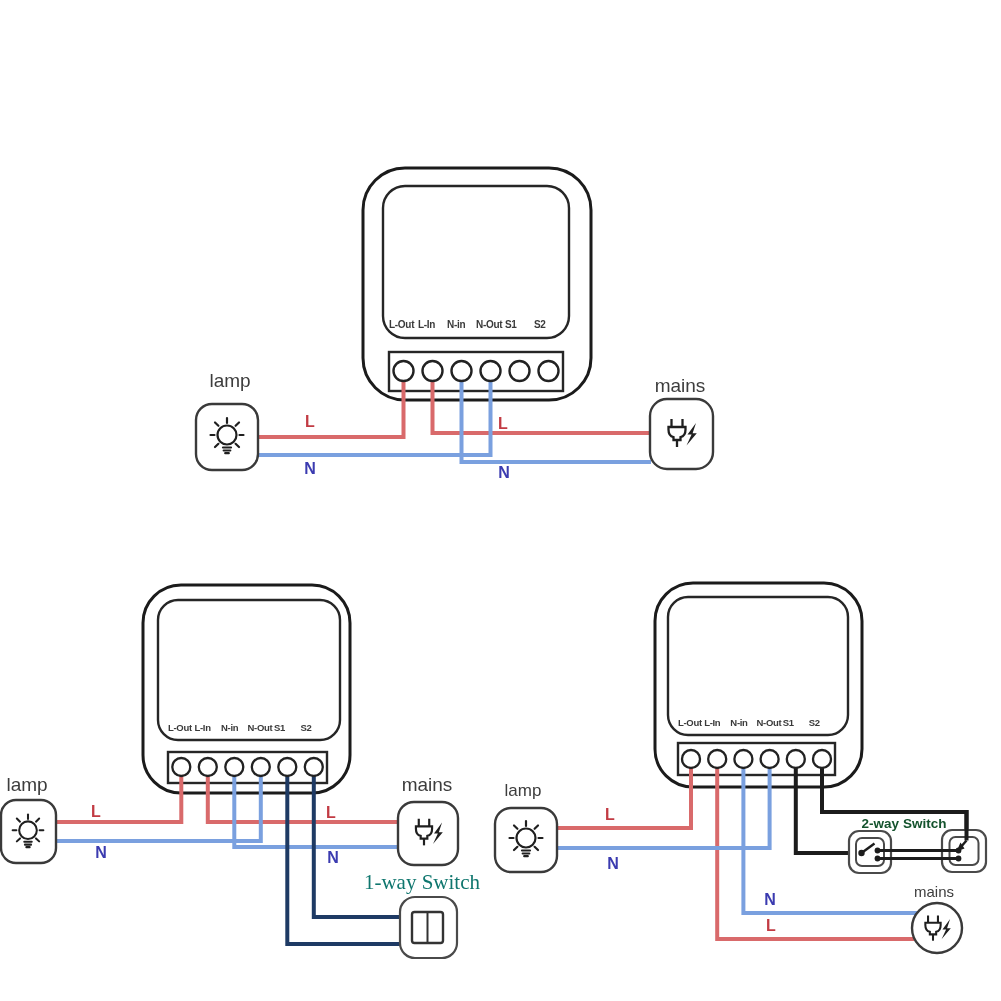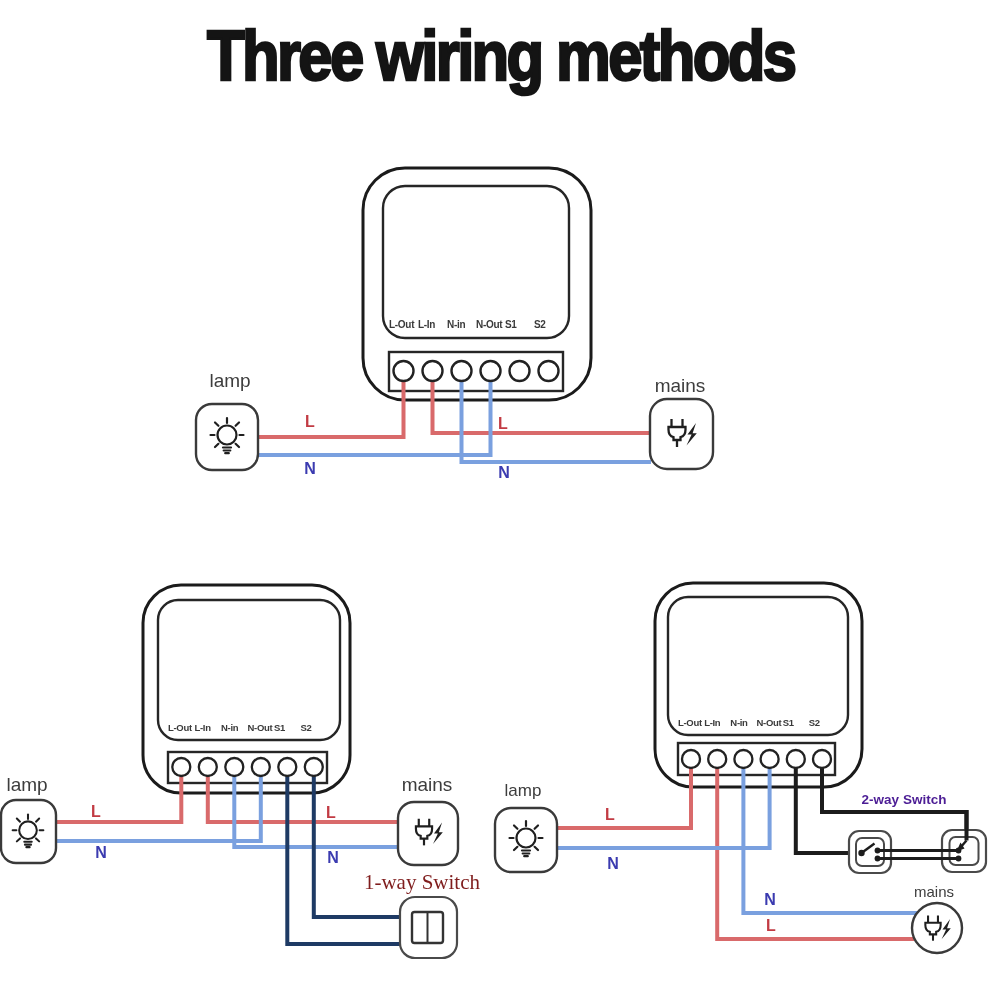--- a/index.html
+++ b/index.html
@@ -8,22 +8,22 @@
   svg.layer{position:absolute;left:0;top:0;}
   .lbl{position:absolute;transform:translateX(-50%);white-space:nowrap;line-height:1;}
   .title-wrap{position:absolute;left:0;top:16px;width:100%;text-align:center;}
   .title{display:inline-block;font-size:70px;font-weight:700;color:#141414;
          letter-spacing:-3px;transform:scaleX(0.88);-webkit-text-stroke:2.5px #141414;}
   .subtitle{top:90px;left:500px;font-size:28px;font-weight:400;color:#1d1d1d;letter-spacing:0.5px;}
   .icon-lbl{font-size:19px;font-weight:400;color:#3d3d3d;}
   .icon-lbl.small{font-size:15px;}
   .icon-lbl.mid{font-size:17px;}
   .wire-lbl{font-size:16px;font-weight:700;}
-  .serif-lbl{font-family:"Liberation Serif",serif;font-size:21px;color:#7f1d1d;font-weight:400;}
-  .sw2-lbl{font-size:13.5px;font-weight:600;color:#4c1d95;}
+  .serif-lbl{font-family:"Liberation Serif",serif;font-size:21px;color:#0f766e;font-weight:400;}
+  .sw2-lbl{font-size:13.5px;font-weight:600;color:#14532d;margin-top:24px;}
   .term-row{position:absolute;display:grid;grid-template-columns:repeat(6,1fr);}
   .term-row span{font-weight:700;color:#3a3a3a;letter-spacing:-0.3px;}
   .term-row.big span{font-size:10px;}
   .term-row.small span{font-size:9.5px;}
 </style>
 </head>
 <body>
 
 <div id="stage">
 
@@ -174,23 +174,20 @@
       <path d="M966.5,840.5 L960,848" stroke="#1c1c1c" stroke-width="2.4" fill="none"></path>
       <polygon points="956.5,851.5 964.5,848.5 960.5,842.5" fill="#1c1c1c"></polygon>
     </g>
 
     <g>
       <circle cx="937" cy="928" r="25" fill="#fff" stroke="#3a3a3a" stroke-width="2.4"></circle>
       <use href="#plug" transform="translate(933,929) scale(0.9)"></use>
     </g>
   </svg>
 
-  <div class="title-wrap">
-    <span class="title">Three wiring methods</span>
-  </div>
 
   <div class="term-row big" style="left:389px;top:319px;width:174px;">
     <span>L-Out</span>
     <span>L-In</span>
     <span>N-in</span>
     <span>N-Out</span>
     <span>S1</span>
     <span>S2</span>
   </div>
   <div class="lbl icon-lbl" style="left:230px;top:371px;">lamp</div>

